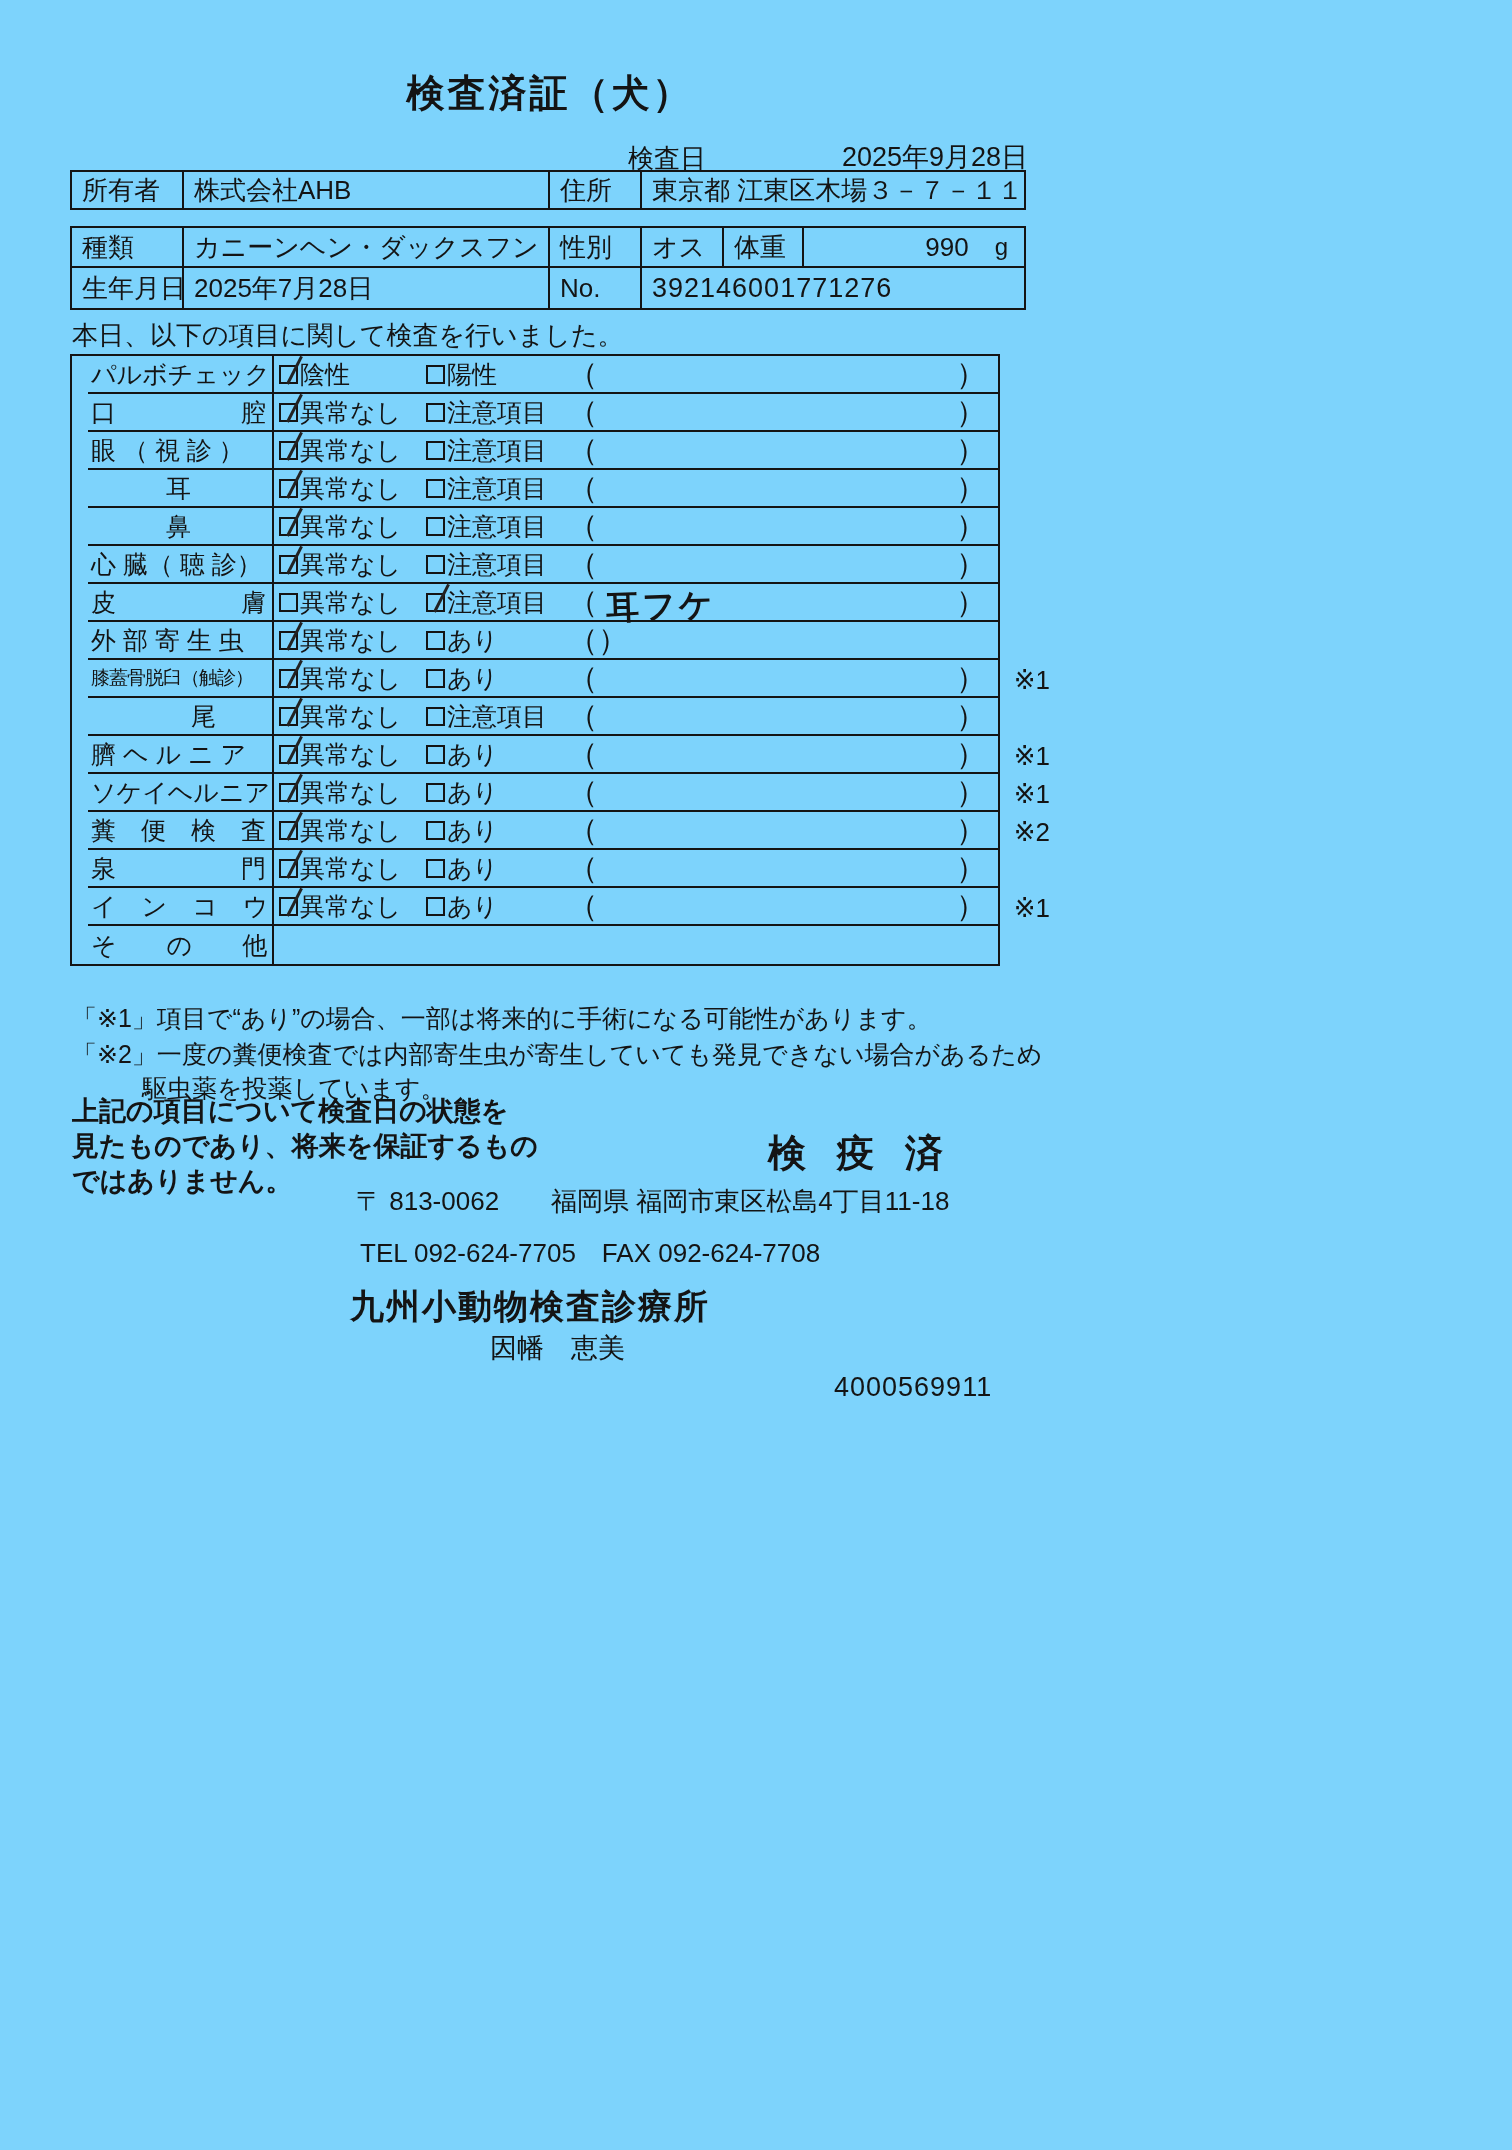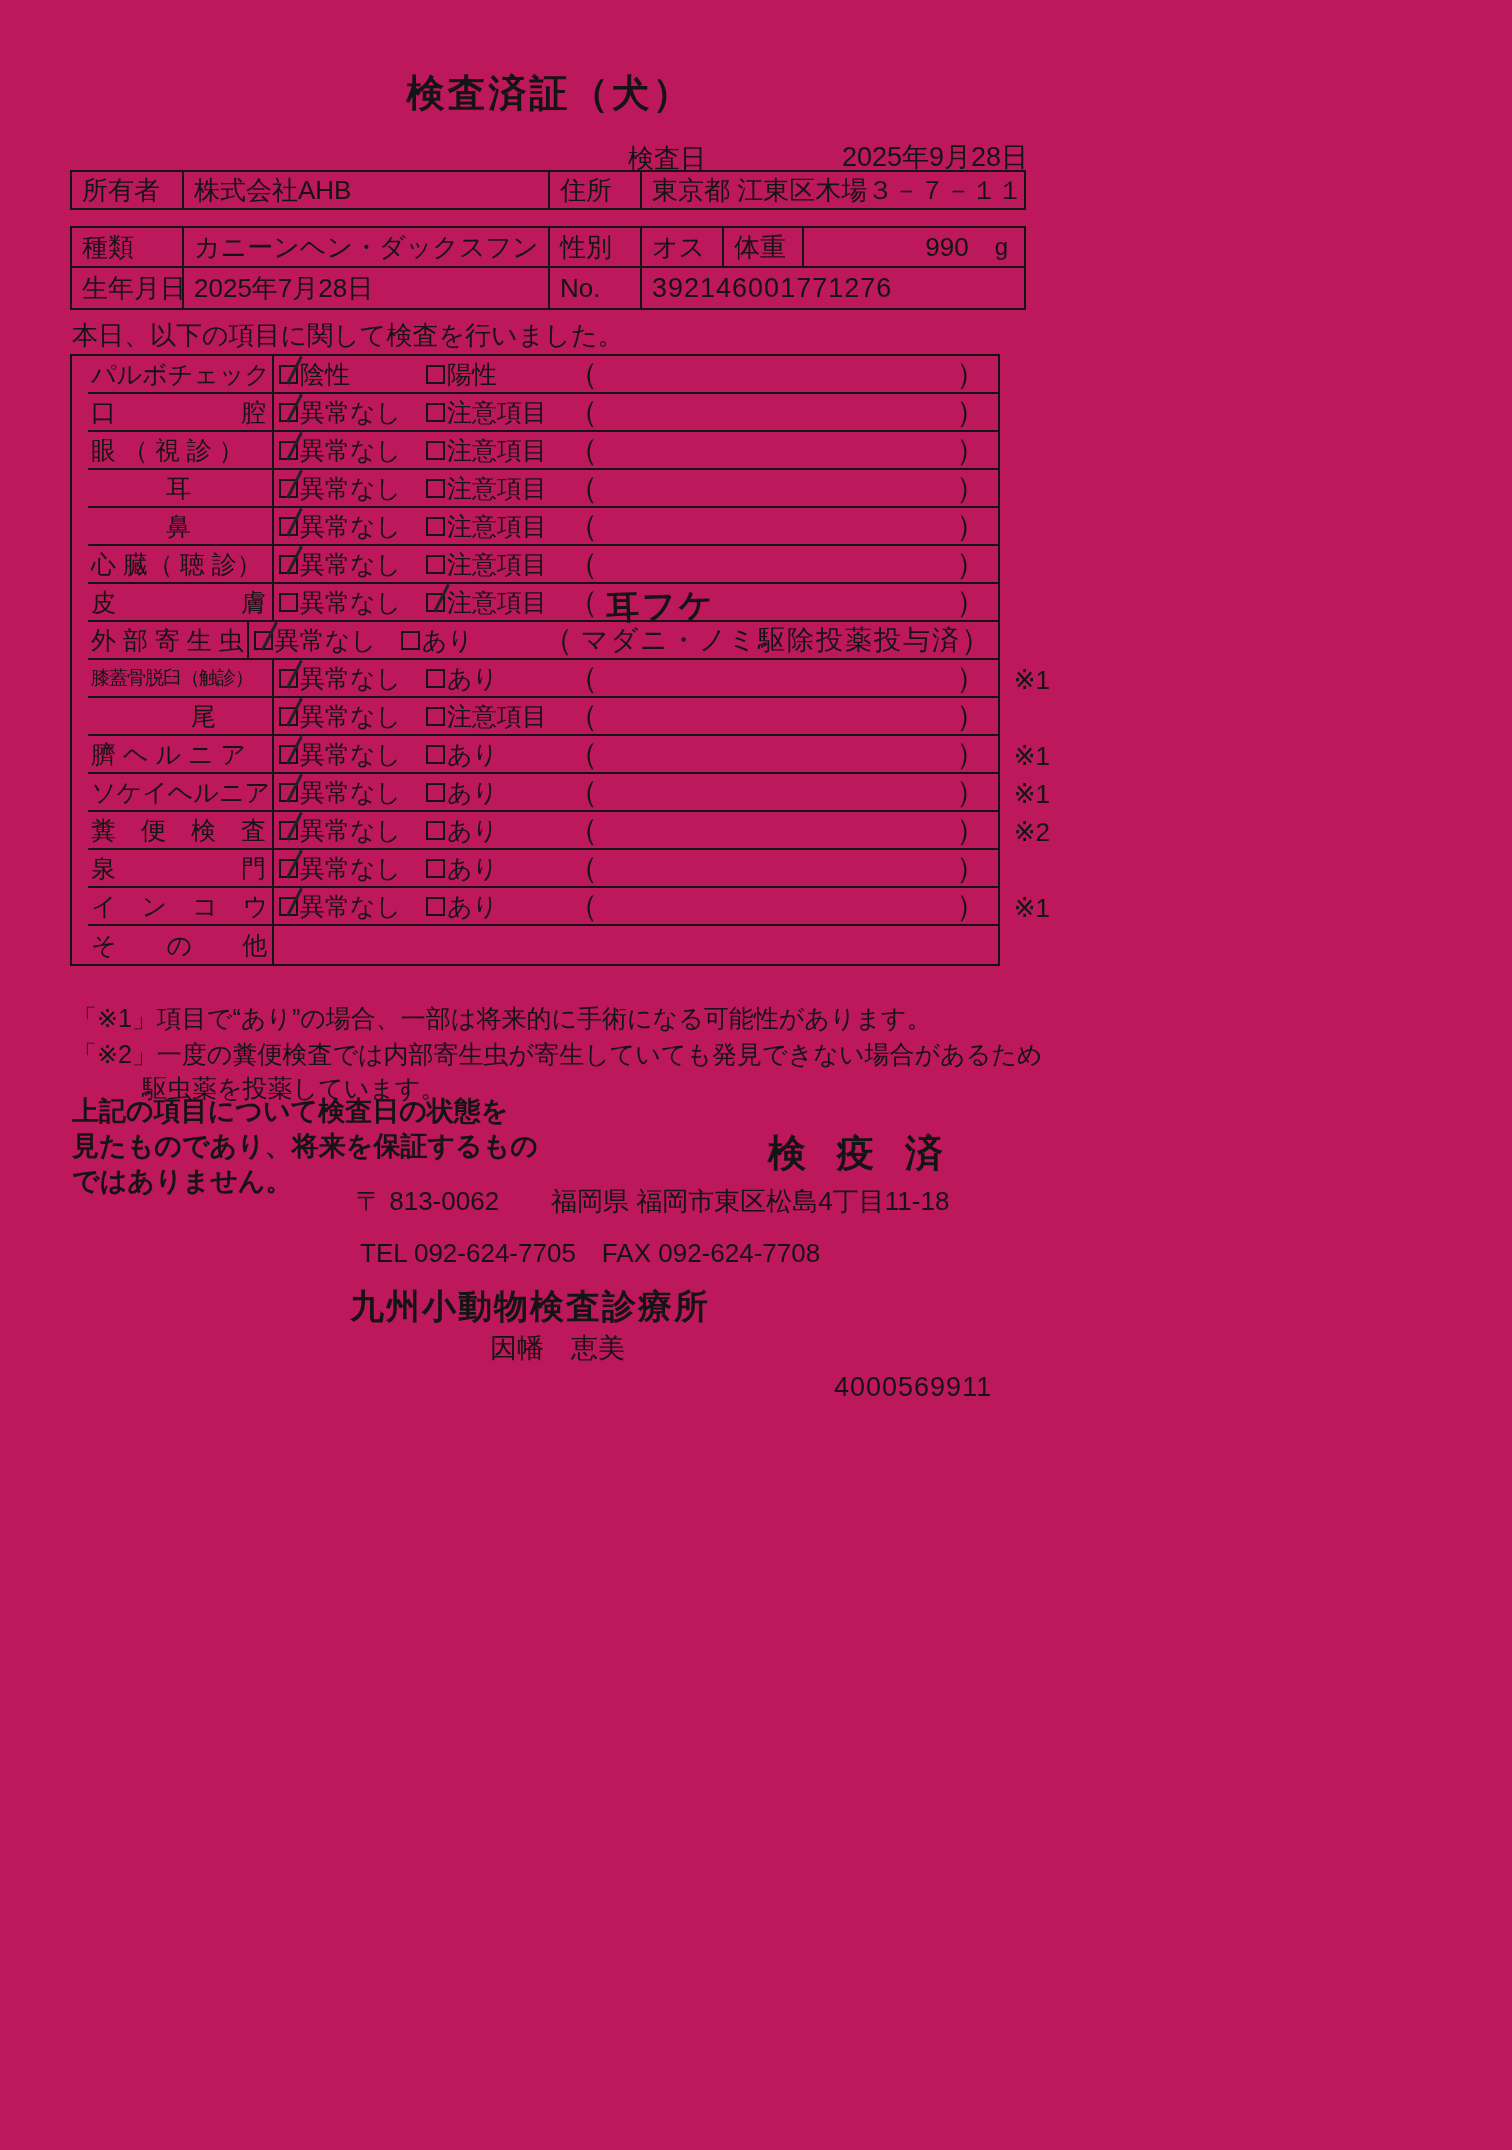--- a/index.html
+++ b/index.html
@@ -1,17 +1,17 @@
 <!DOCTYPE html>
 <html><head>
 <meta charset="utf-8">
 <style>
   html,body{margin:0;padding:0;}
   body{width:1512px;height:2150px;background:#ffffff;font-family:"Liberation Sans","DejaVu Sans",sans-serif;color:#141414;}
-  .sheet{position:relative;width:1512px;height:2150px;background:#be185d;overflow:hidden;}
+  .sheet{position:relative;width:1512px;height:2150px;background:#7dd3fc;overflow:hidden;}
   .content{position:absolute;left:70px;top:0;width:960px;height:2150px;}
   *{box-sizing:border-box;}
 
   .title{position:absolute;top:68px;left:0;width:100%;text-align:center;font-size:38px;font-weight:600;letter-spacing:3px;}
   .date-label{position:absolute;left:558px;top:141px;font-size:26px;}
   .date-value{position:absolute;right:2px;top:139px;font-size:27px;}
 
   .table-a{position:absolute;top:170px;left:0;width:956px;height:40px;border:2px solid #141414;display:flex;}
   .table-b{position:absolute;top:226px;left:0;width:956px;border:2px solid #141414;}
   .trow{display:flex;height:40px;}
@@ -254,21 +254,20 @@
       <div class="cell-opt">
         <span class="box checked"></span>
         <span class="opt-label">異常なし</span>
       </div>
       <div class="cell-opt">
         <span class="box"></span>
         <span class="opt-label">あり</span>
       </div>
       <div class="cell-note">
         <span class="paren">（</span>
-        <span class="note-text">マダニ・ノミ駆除投薬投与済</span>
         <span class="paren">）</span>
       </div>
     </div>
 
   </div>
         <div class="insp-row">
     <div class="cell-label">
       <span class="tight">膝蓋骨脱臼（触診）</span>
     </div>
     <div class="row-body">

